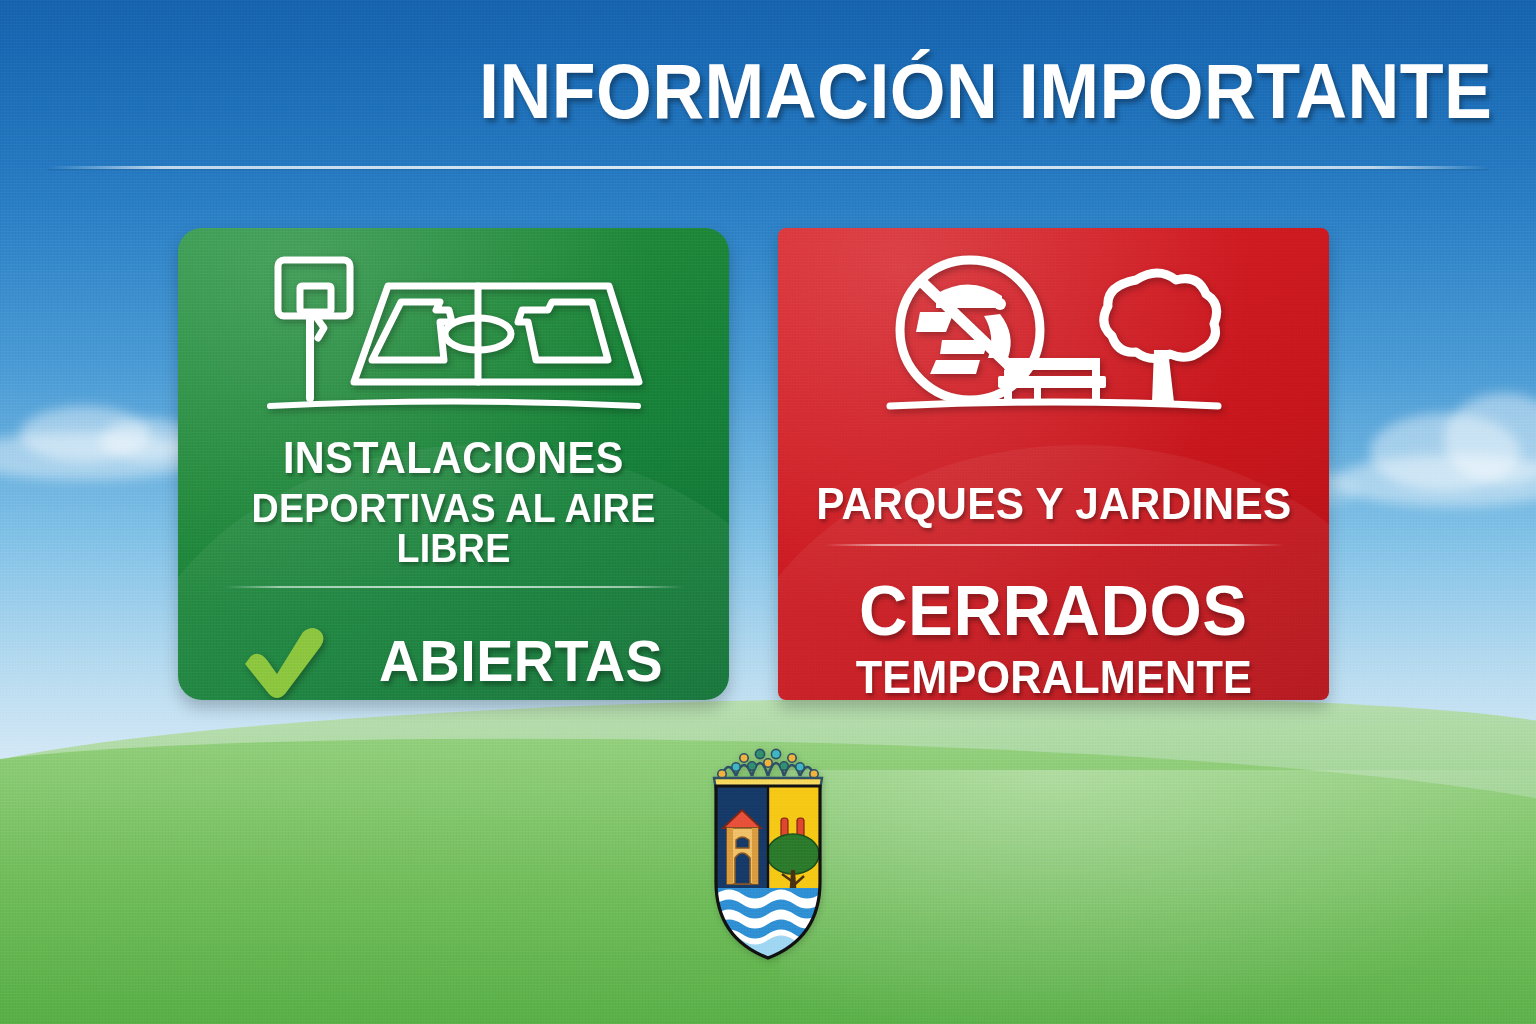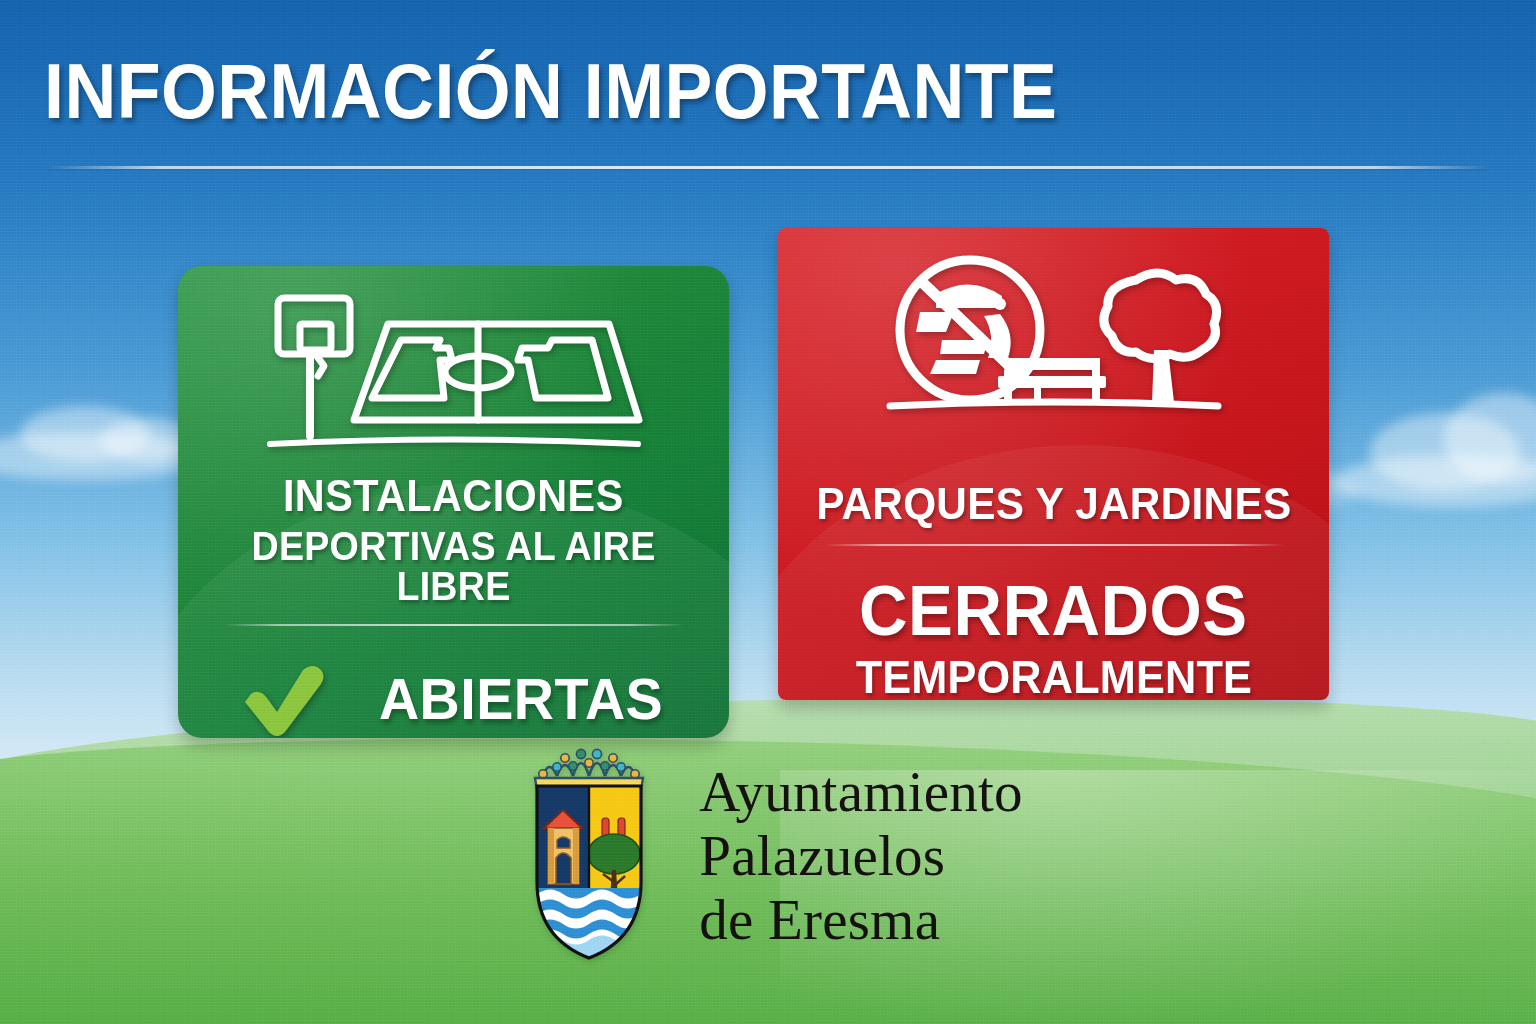--- a/index.html
+++ b/index.html
@@ -83,21 +83,21 @@
   #hill-shade {
     position: absolute; left: 780px; top: 770px;
     width: 900px; height: 300px;
     background: radial-gradient(ellipse at 30% 0%, rgba(255,255,255,.30), rgba(255,255,255,0) 62%);
   }
 
   
   #title-wrap {
     position: absolute;
     top: 52px; left: 0; right: 0;
-    text-align: left;
+    text-align: right;
   }
   #page-title {
     display: inline-block;
     color: #ffffff;
     font-size: 78px;
     font-weight: 700;
     letter-spacing: .5px;
     line-height: 1;
     transform: scaleX(.92);
     text-shadow: 3px 4px 5px rgba(0,0,0,.34);
@@ -123,21 +123,21 @@
     width: 551px;
     height: 472px;
     border-radius: 24px;
     box-shadow: 0 8px 16px rgba(0,0,0,.22);
     overflow: hidden;
     display: flex;
     flex-direction: column;
     align-items: center;
   }
   #card-sports { left: 178px;
-    background: linear-gradient(150deg, #2e9647 0%, #1f8739 35%, #17803a 62%, #0e7033 100%); margin-top: 38px; }
+    background: linear-gradient(150deg, #2e9647 0%, #1f8739 35%, #17803a 62%, #0e7033 100%); }
   #card-parks  { left: 778px;
     background: linear-gradient(150deg, #d8262c 0%, #cf1b22 34%, #c5161c 64%, #b20f16 100%); border-radius: 8px; }
 
   .card-sheen {
     position: absolute; left: -10%; top: 46%;
     width: 130%; height: 60%;
     border-radius: 50% 50% 0 0 / 100% 100% 0 0;
     background: rgba(255,255,255,.055);
     pointer-events: none;
   }
@@ -409,21 +409,16 @@
           <path d="M24 172 q13 -9 26 0 t26 0 t26 0 t26 0 v10 q-13 9 -26 0 t-26 0 t-26 0 t-26 0 Z" fill="#ffffff"></path>
           <path d="M24 192 q13 -9 26 0 t26 0 t26 0 t26 0 v10 q-13 9 -26 0 t-26 0 t-26 0 t-26 0 Z" fill="#ffffff"></path>
           <path d="M24 198 q13 -9 26 0 t26 0 t26 0 t26 0 v28 h-104 Z" fill="#9fd6f2"></path>
         </g>
       </g>
 
       <path d="M24 44 L128 44 L128 140 Q128 196 76 216 Q24 196 24 140 Z" fill="none" stroke="#111111" stroke-width="3.2"></path>
       <path d="M76 44 L76 146" stroke="#111111" stroke-width="2.4"></path>
     </svg>
 
-    <div id="footer-text">
-      <div>Ayuntamiento</div>
-      <div>Palazuelos</div>
-      <div>de Eresma</div>
-    </div>
   </div>
 
   <div id="noise"></div>
 </div>
 
 </body></html>

